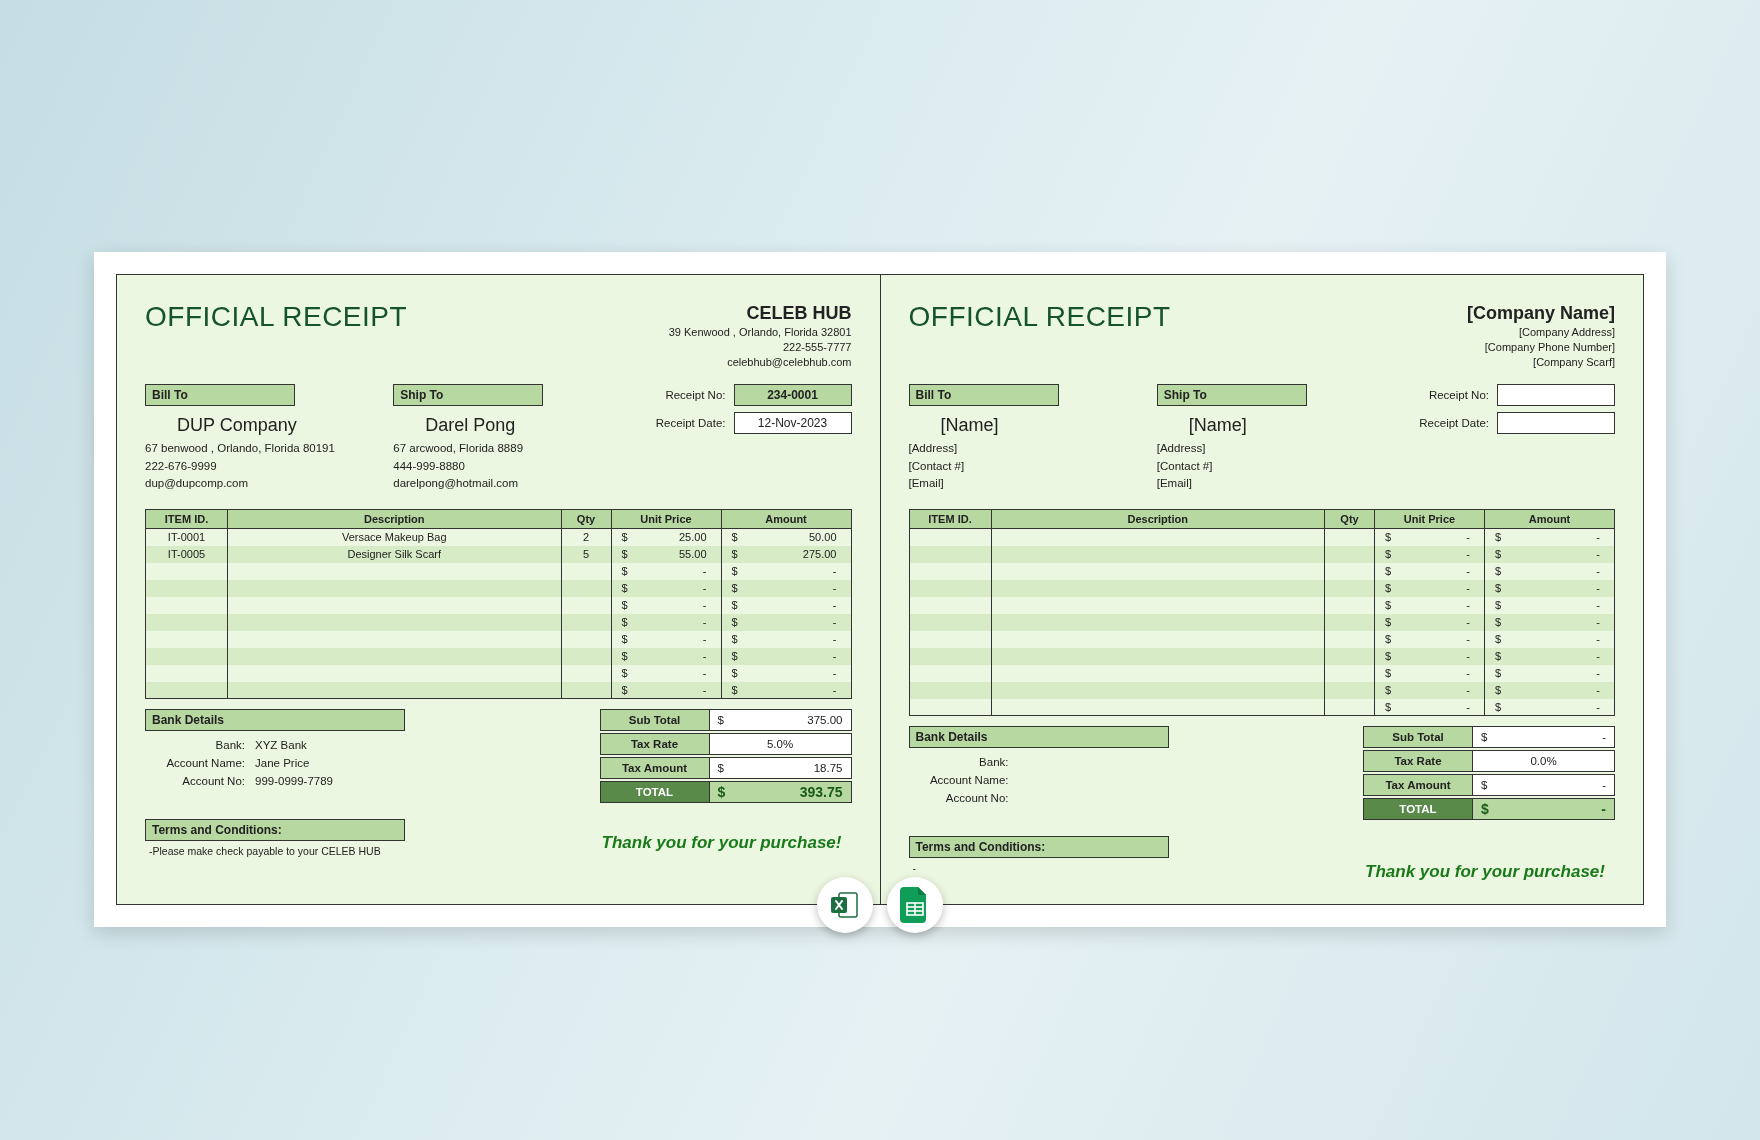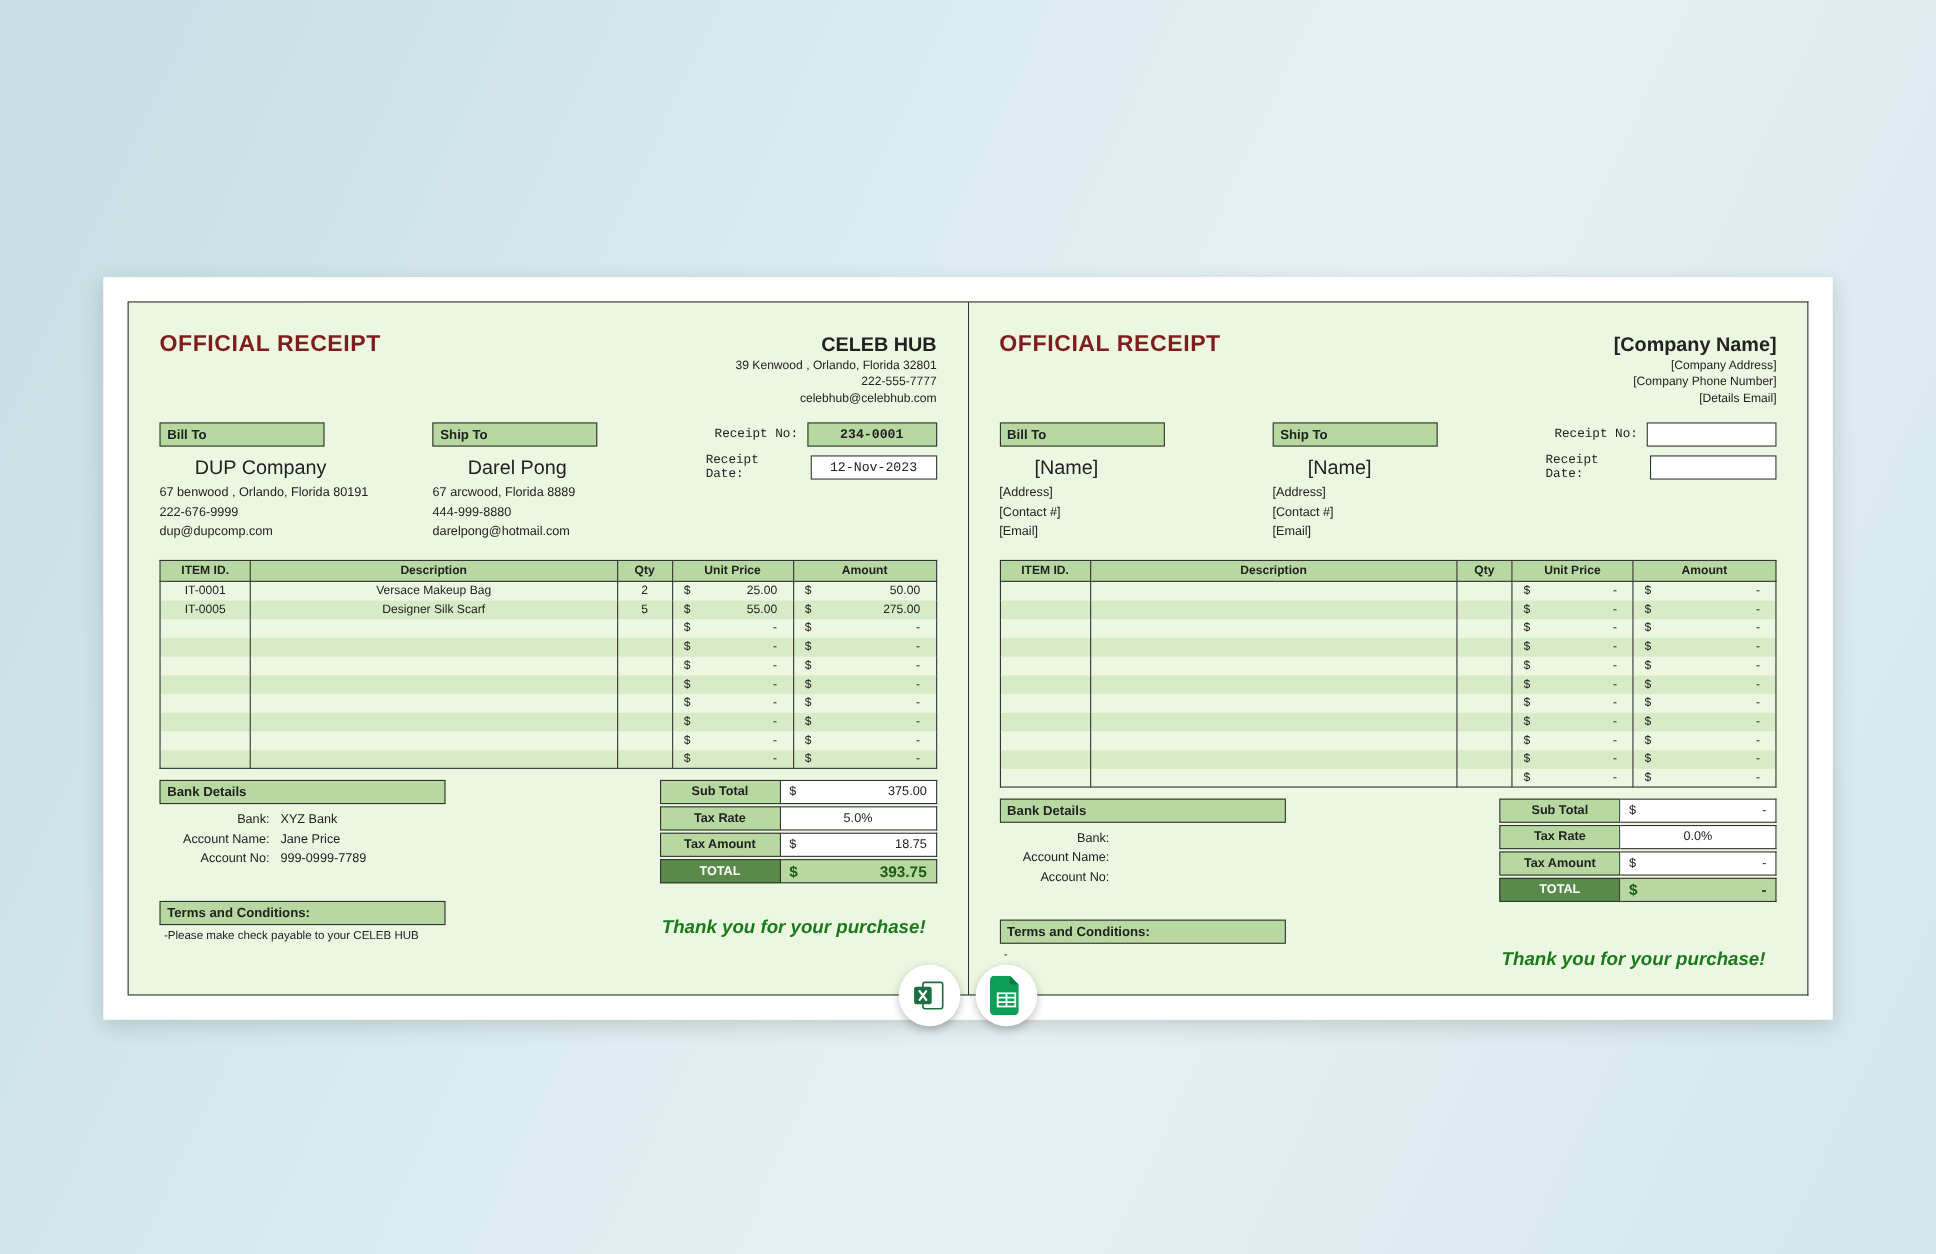--- a/index.html
+++ b/index.html
@@ -43,33 +43,33 @@
   .sheet{
     flex:1;
     background:#ecf7e1;
     padding:26px 28px 22px;
     border:1px solid #333;
     font-size:12px;
     color:#222;
   }
   .sheet + .sheet{border-left:none;}
   .sheet-head{display:flex;justify-content:space-between;margin-bottom:14px;}
-  .doc-title{color:#7f1d1d;font-size:21px;font-weight:700;letter-spacing:.5px;}
+  .doc-title{color:#14532d;font-size:28px;font-weight:400;letter-spacing:.5px;}
   .company{text-align:right;line-height:1.35;font-size:11px;}
   .company .co-name{font-weight:800;font-size:18px;}
   .parties{display:flex;gap:24px;margin-top:6px;}
   .party{flex:1;}
   .blockhead{
     background:#b7d8a0;border:1px solid #333;
     font-weight:700;padding:3px 6px;width:150px;font-size:12px;
   }
   .party-body{margin-top:6px;line-height:1.55;font-size:11.5px;}
   .party-body .pname{font-weight:400;font-size:18px;margin-left:32px;}
   .meta{flex:0 0 210px;}
-  .meta-row{display:flex;align-items:center;gap:8px;margin-bottom:6px;justify-content:flex-end;font-family:Liberation Mono, monospace;}
+  .meta-row{display:flex;align-items:center;gap:8px;margin-bottom:6px;justify-content:flex-end;}
   .meta-row label{font-size:11.5px;}
   .meta-row .box{
     border:1px solid #333;background:#b7d8a0;
     width:118px;height:22px;text-align:center;font-size:12px;
     line-height:20px;font-weight:600;
   }
   .meta-row .box.white{background:#fff;font-weight:400;}
   table.items{
     width:100%;border-collapse:collapse;margin-top:16px;font-size:11px;
     border:1px solid #333;
@@ -417,21 +417,21 @@
     <div class="thanks">Thank you for your purchase!</div>
   </div>
 
   <div class="sheet">
     <div class="sheet-head">
       <div class="doc-title">OFFICIAL RECEIPT</div>
       <div class="company">
         <div class="co-name">[Company Name]</div>
         <div>[Company Address]</div>
         <div>[Company Phone Number]</div>
-        <div>[Details Email]</div>
+        <div>[Company Scarf]</div>
       </div>
     </div>
 
     <div class="parties">
       <div class="party">
         <div class="blockhead">Bill To</div>
         <div class="party-body">
           <div class="pname">[Name]</div>
           <div>[Address]</div>
           <div>[Contact #]</div>

